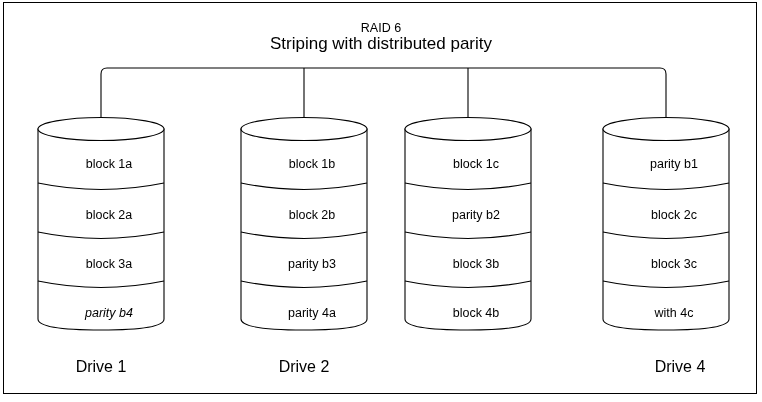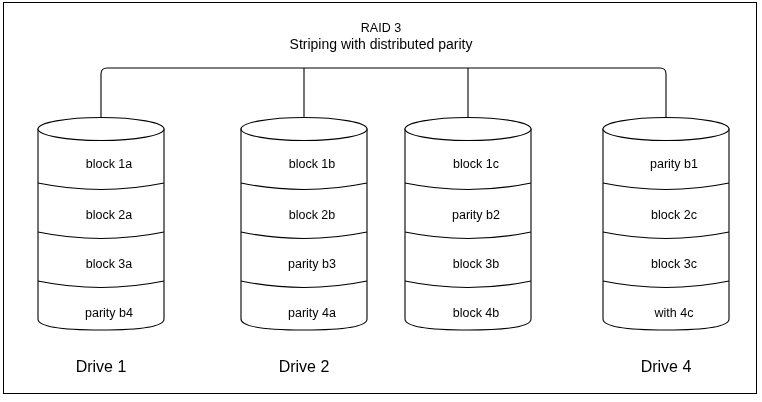--- a/index.html
+++ b/index.html
@@ -43,21 +43,21 @@
     text-align: center;
     line-height: 16px;
   }
   .title-main {
     display: block;
     font-size: 12.5px;
     color: #000000;
   }
   .title-sub {
     display: block;
-    font-size: 14px;
+    font-size: 17px;
     color: #000000;
   }
   .drive-label {
     position: absolute;
     width: 126px;
     text-align: center;
     font-size: 16px;
     color: #000000;
     top: 358px;
   }
@@ -70,21 +70,21 @@
   }
 </style>
 </head>
 <body>
 
 <div id="canvas">
 
   <div id="frame"></div>
 
   <div class="title-block">
-    <span class="title-main">RAID 3</span>
+    <span class="title-main">RAID 6</span>
     <span class="title-sub">Striping with distributed parity</span>
   </div>
 
   <svg class="layer" viewBox="0 0 762 402">
 
     <g fill="none" stroke="#000000" stroke-width="1.1">
       <path d="M 101 120 L 101 74 Q 101 68 107 68 L 660 68 Q 666 68 666 74 L 666 120"></path>
       <line x1="304" y1="68" x2="304" y2="120"></line>
       <line x1="468" y1="68" x2="468" y2="120"></line>
     </g>
@@ -118,34 +118,34 @@
       <ellipse cx="666" cy="129" rx="63" ry="11.5"></ellipse>
       <path d="M 603 183 Q 666 196 729 183" fill="none"></path>
       <path d="M 603 232 Q 666 245 729 232" fill="none"></path>
       <path d="M 603 281 Q 666 294 729 281" fill="none"></path>
     </g>
   </svg>
 
   <div class="block-label" style="left:38px; top:157px;">block 1a</div>
   <div class="block-label" style="left:38px; top:208px;">block 2a</div>
   <div class="block-label" style="left:38px; top:257px;">block 3a</div>
-  <div class="block-label" style="left:38px; top:306px;">parity b4</div>
+  <div class="block-label" style="left:38px; top:306px;font-style:italic;">parity b4</div>
 
   <div class="block-label" style="left:241px; top:157px;">block 1b</div>
   <div class="block-label" style="left:241px; top:208px;">block 2b</div>
   <div class="block-label" style="left:241px; top:257px;">parity b3</div>
   <div class="block-label" style="left:241px; top:306px;">parity 4a</div>
 
   <div class="block-label" style="left:405px; top:157px;">block 1c</div>
   <div class="block-label" style="left:405px; top:208px;">parity b2</div>
   <div class="block-label" style="left:405px; top:257px;">block 3b</div>
   <div class="block-label" style="left:405px; top:306px;">block 4b</div>
 
   <div class="block-label" style="left:603px; top:157px;">parity b1</div>
   <div class="block-label" style="left:603px; top:208px;">block 2c</div>
   <div class="block-label" style="left:603px; top:257px;">block 3c</div>
   <div class="block-label" style="left:603px; top:306px;">with 4c</div>
 
   <div class="drive-label" style="left:38px;">Drive 1</div>
   <div class="drive-label" style="left:241px;">Drive 2</div>
-  <div class="drive-label" style="left:603px;">Drive 4</div>
+  <div class="drive-label" style="left:617px;">Drive 4</div>
 
 </div>
 
 </body></html>

